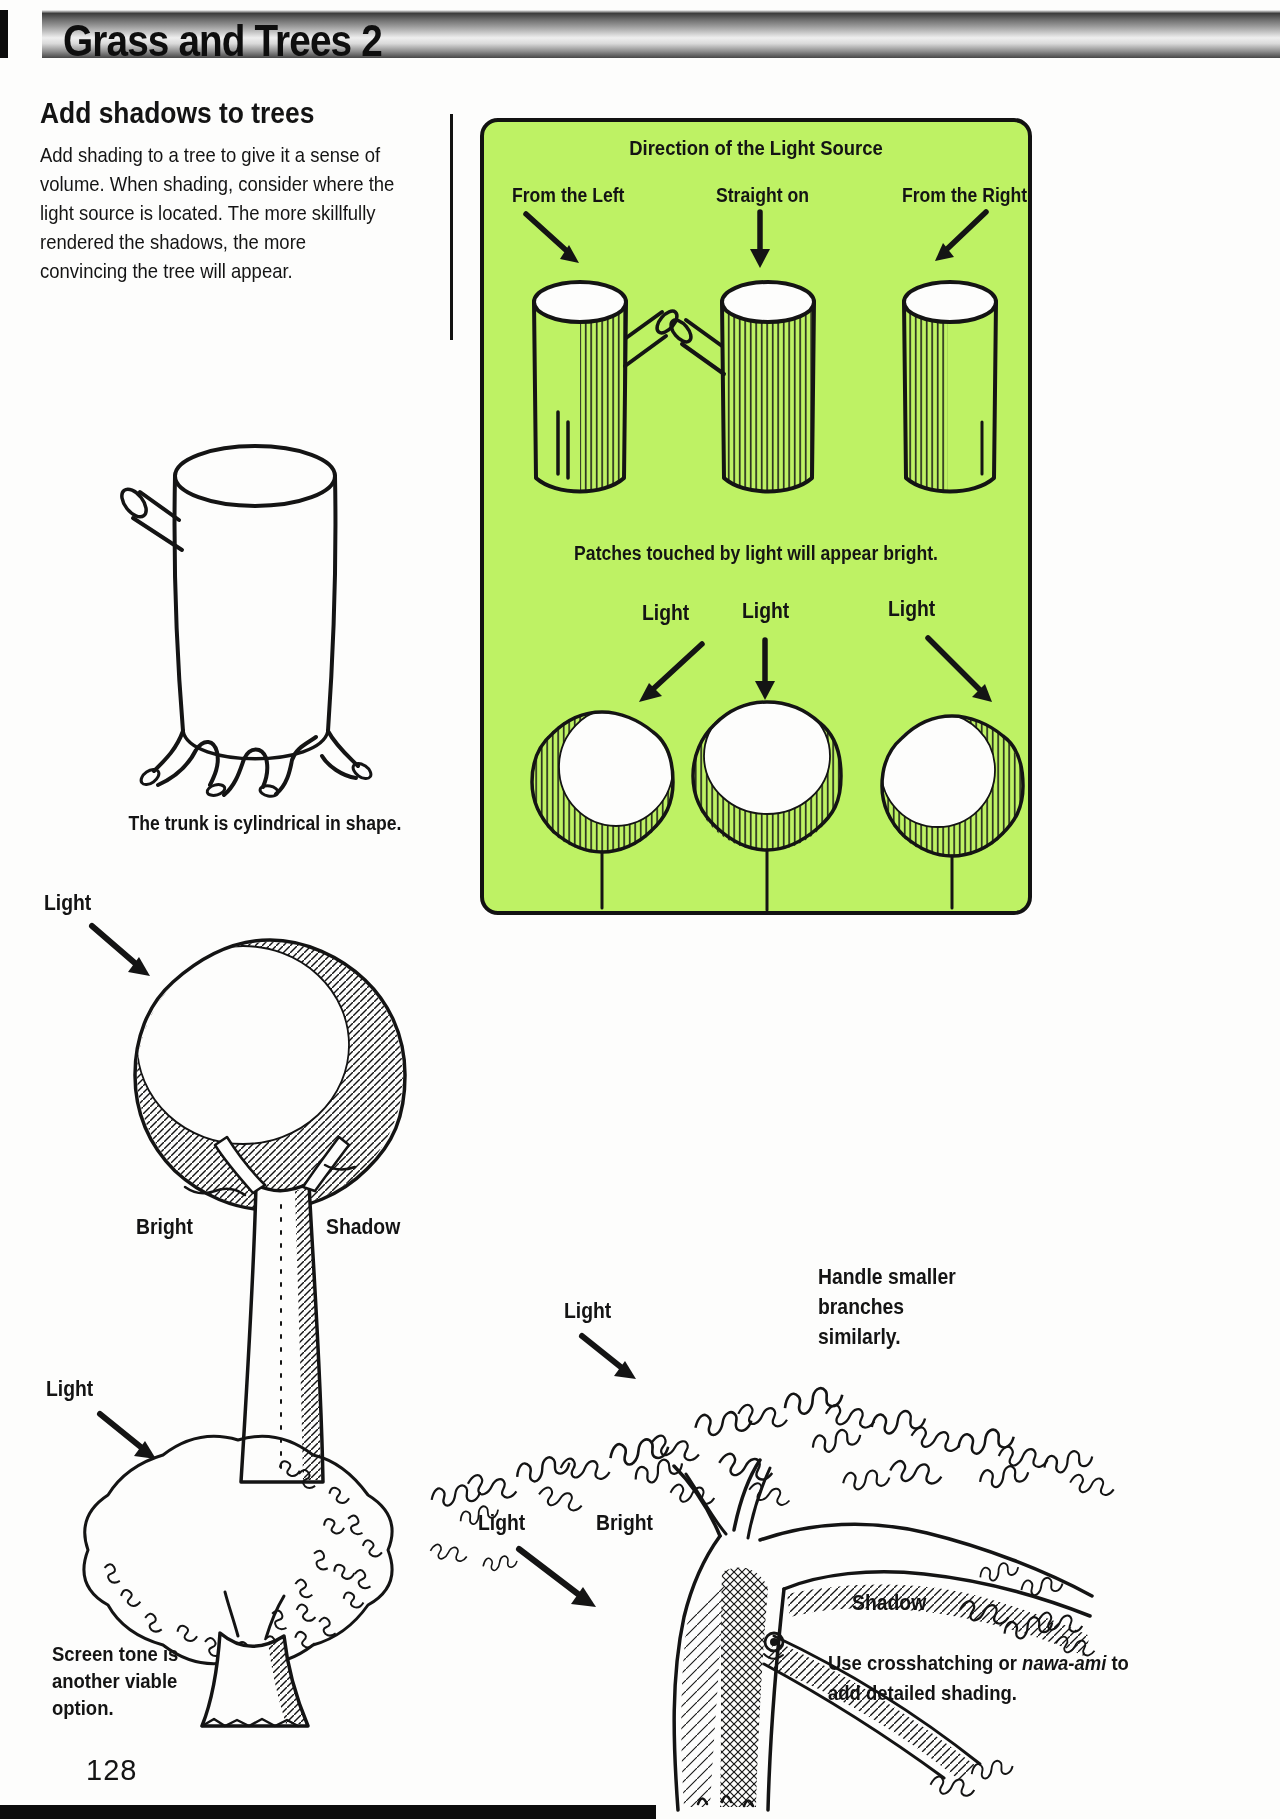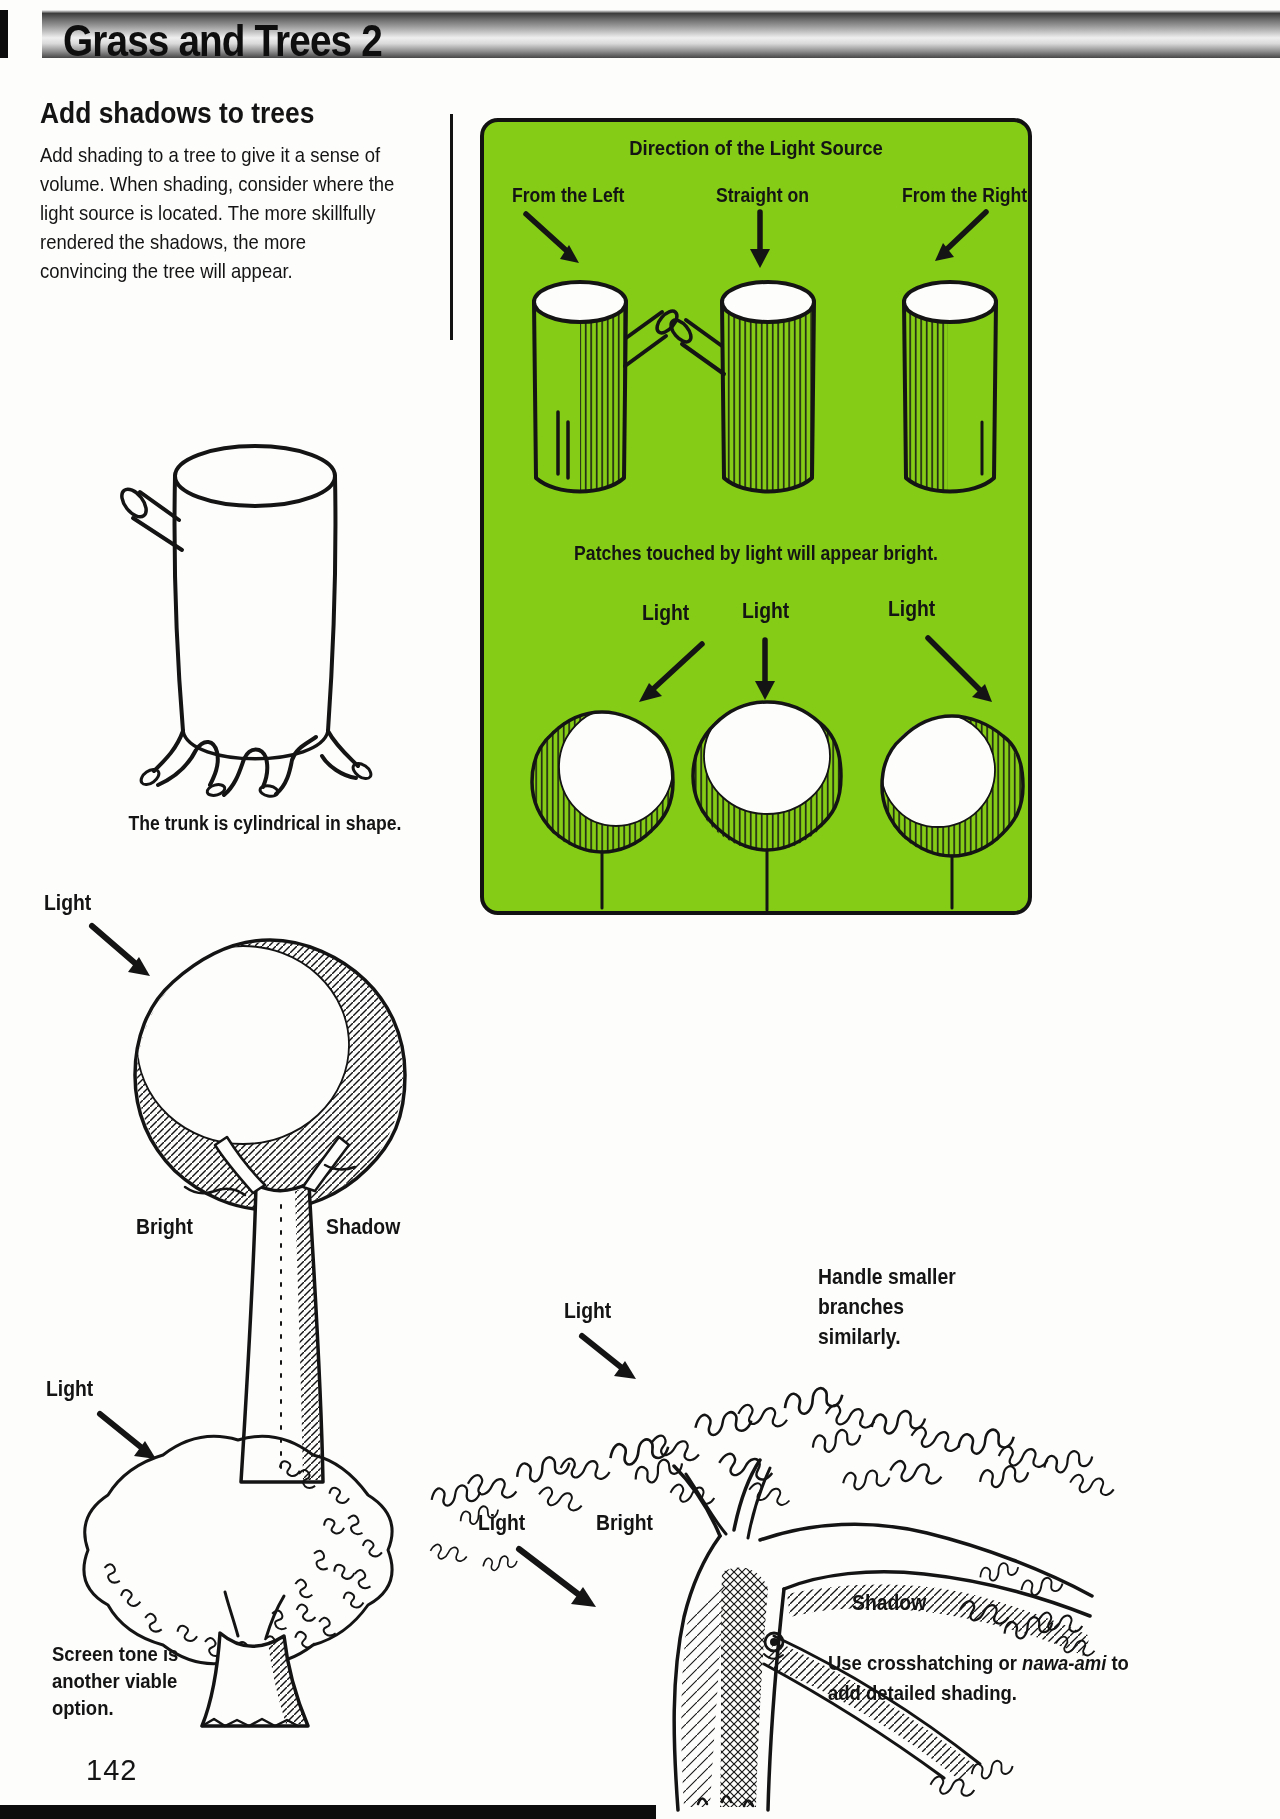--- a/index.html
+++ b/index.html
@@ -22,21 +22,21 @@
   }
   #header-title{
     font-size:44px;font-weight:bold;letter-spacing:-1px;color:#0e0e0e;
     padding-left:24px;line-height:62px;
   }
   #section-heading{left:40px;top:96px;font-size:30px;font-weight:bold;}
   #intro-body{left:40px;top:140px;}
   #col-divider{left:450px;top:114px;width:3px;height:226px;background:#121212;}
   #light-box{
     left:480px;top:118px;width:552px;height:797px;
-    border:4px solid #121212;border-radius:18px;background:#84cc16;box-sizing:border-box;padding-left:12px;
+    border:4px solid #121212;border-radius:18px;background:#bef264;box-sizing:border-box;padding-left:12px;
   }
   #box-title{left:0;right:0;top:14px;text-align:center;font-size:21px;font-weight:bold;}
   .box-col-lbl{top:62px;font-size:20px;font-weight:bold;}
   #box-art{left:0;top:0;width:544px;height:789px;}
   #box-caption{left:0;right:0;top:420px;text-align:center;font-size:20px;font-weight:bold;}
   .box-light{top:478px;}
   svg{position:absolute;overflow:visible;}
   svg .ln{stroke:#141414;fill:none;stroke-linecap:round;stroke-linejoin:round;}
   svg .fw{fill:#fdfdfc;stroke:#141414;stroke-linejoin:round;}
   .arrow path{stroke:#141414;stroke-width:6;fill:none;stroke-linecap:round;}
@@ -380,14 +380,14 @@
 <svg class="arrow abs" style="left:514px;top:1544px;" width="94" height="74" viewBox="0 0 94 74">
   <path d="M5,5 L64,50"></path>
   <polygon points="82,63 57,60 69,43"></polygon>
 </svg>
 <div class="abs cond lbl" style="left:852px;top:1590px;">Shadow</div>
 <div class="abs cap cond" style="left:828px;top:1648px;width:330px;font-size:21px;line-height:30px;">
   <div style="white-space:nowrap;"><span>Use crosshatching or </span><i>nawa-ami</i><span> to</span></div>
   <div style="white-space:nowrap;">add detailed shading.</div>
 </div>
 
-<div class="abs" id="page-number">142</div>
+<div class="abs" id="page-number">128</div>
 <div class="abs" id="bottom-bar"></div>
 
 </body></html>

